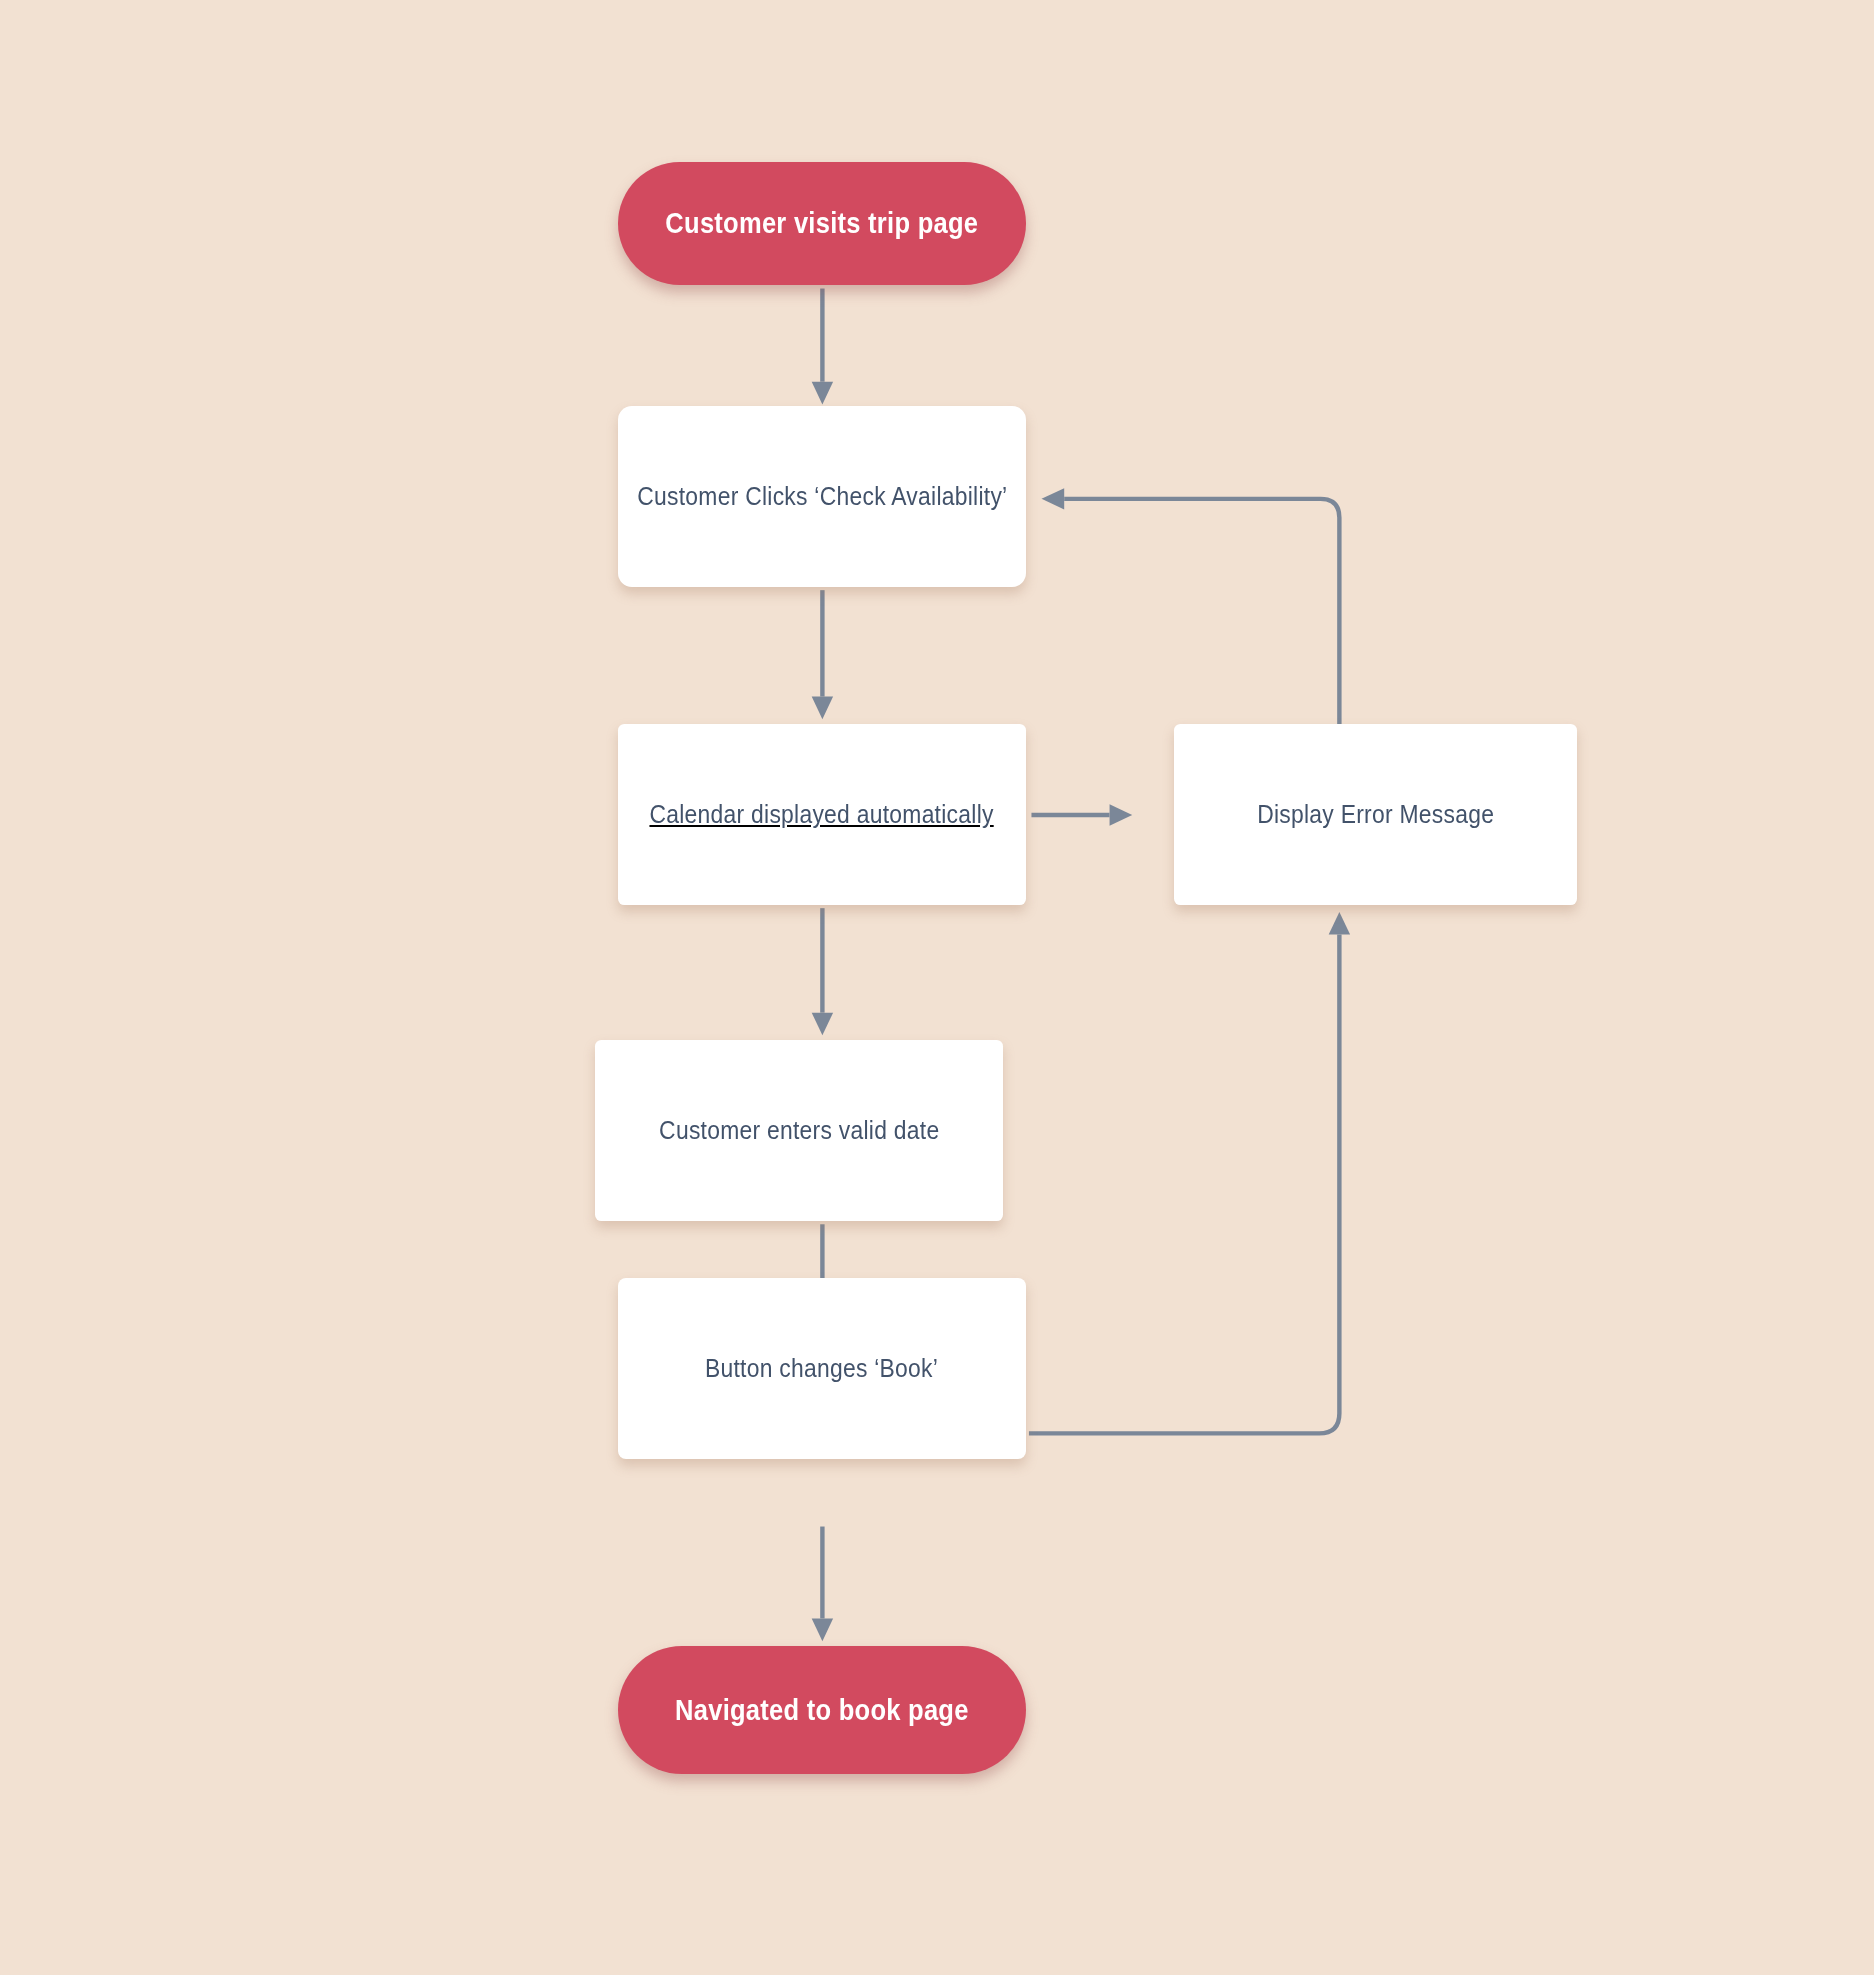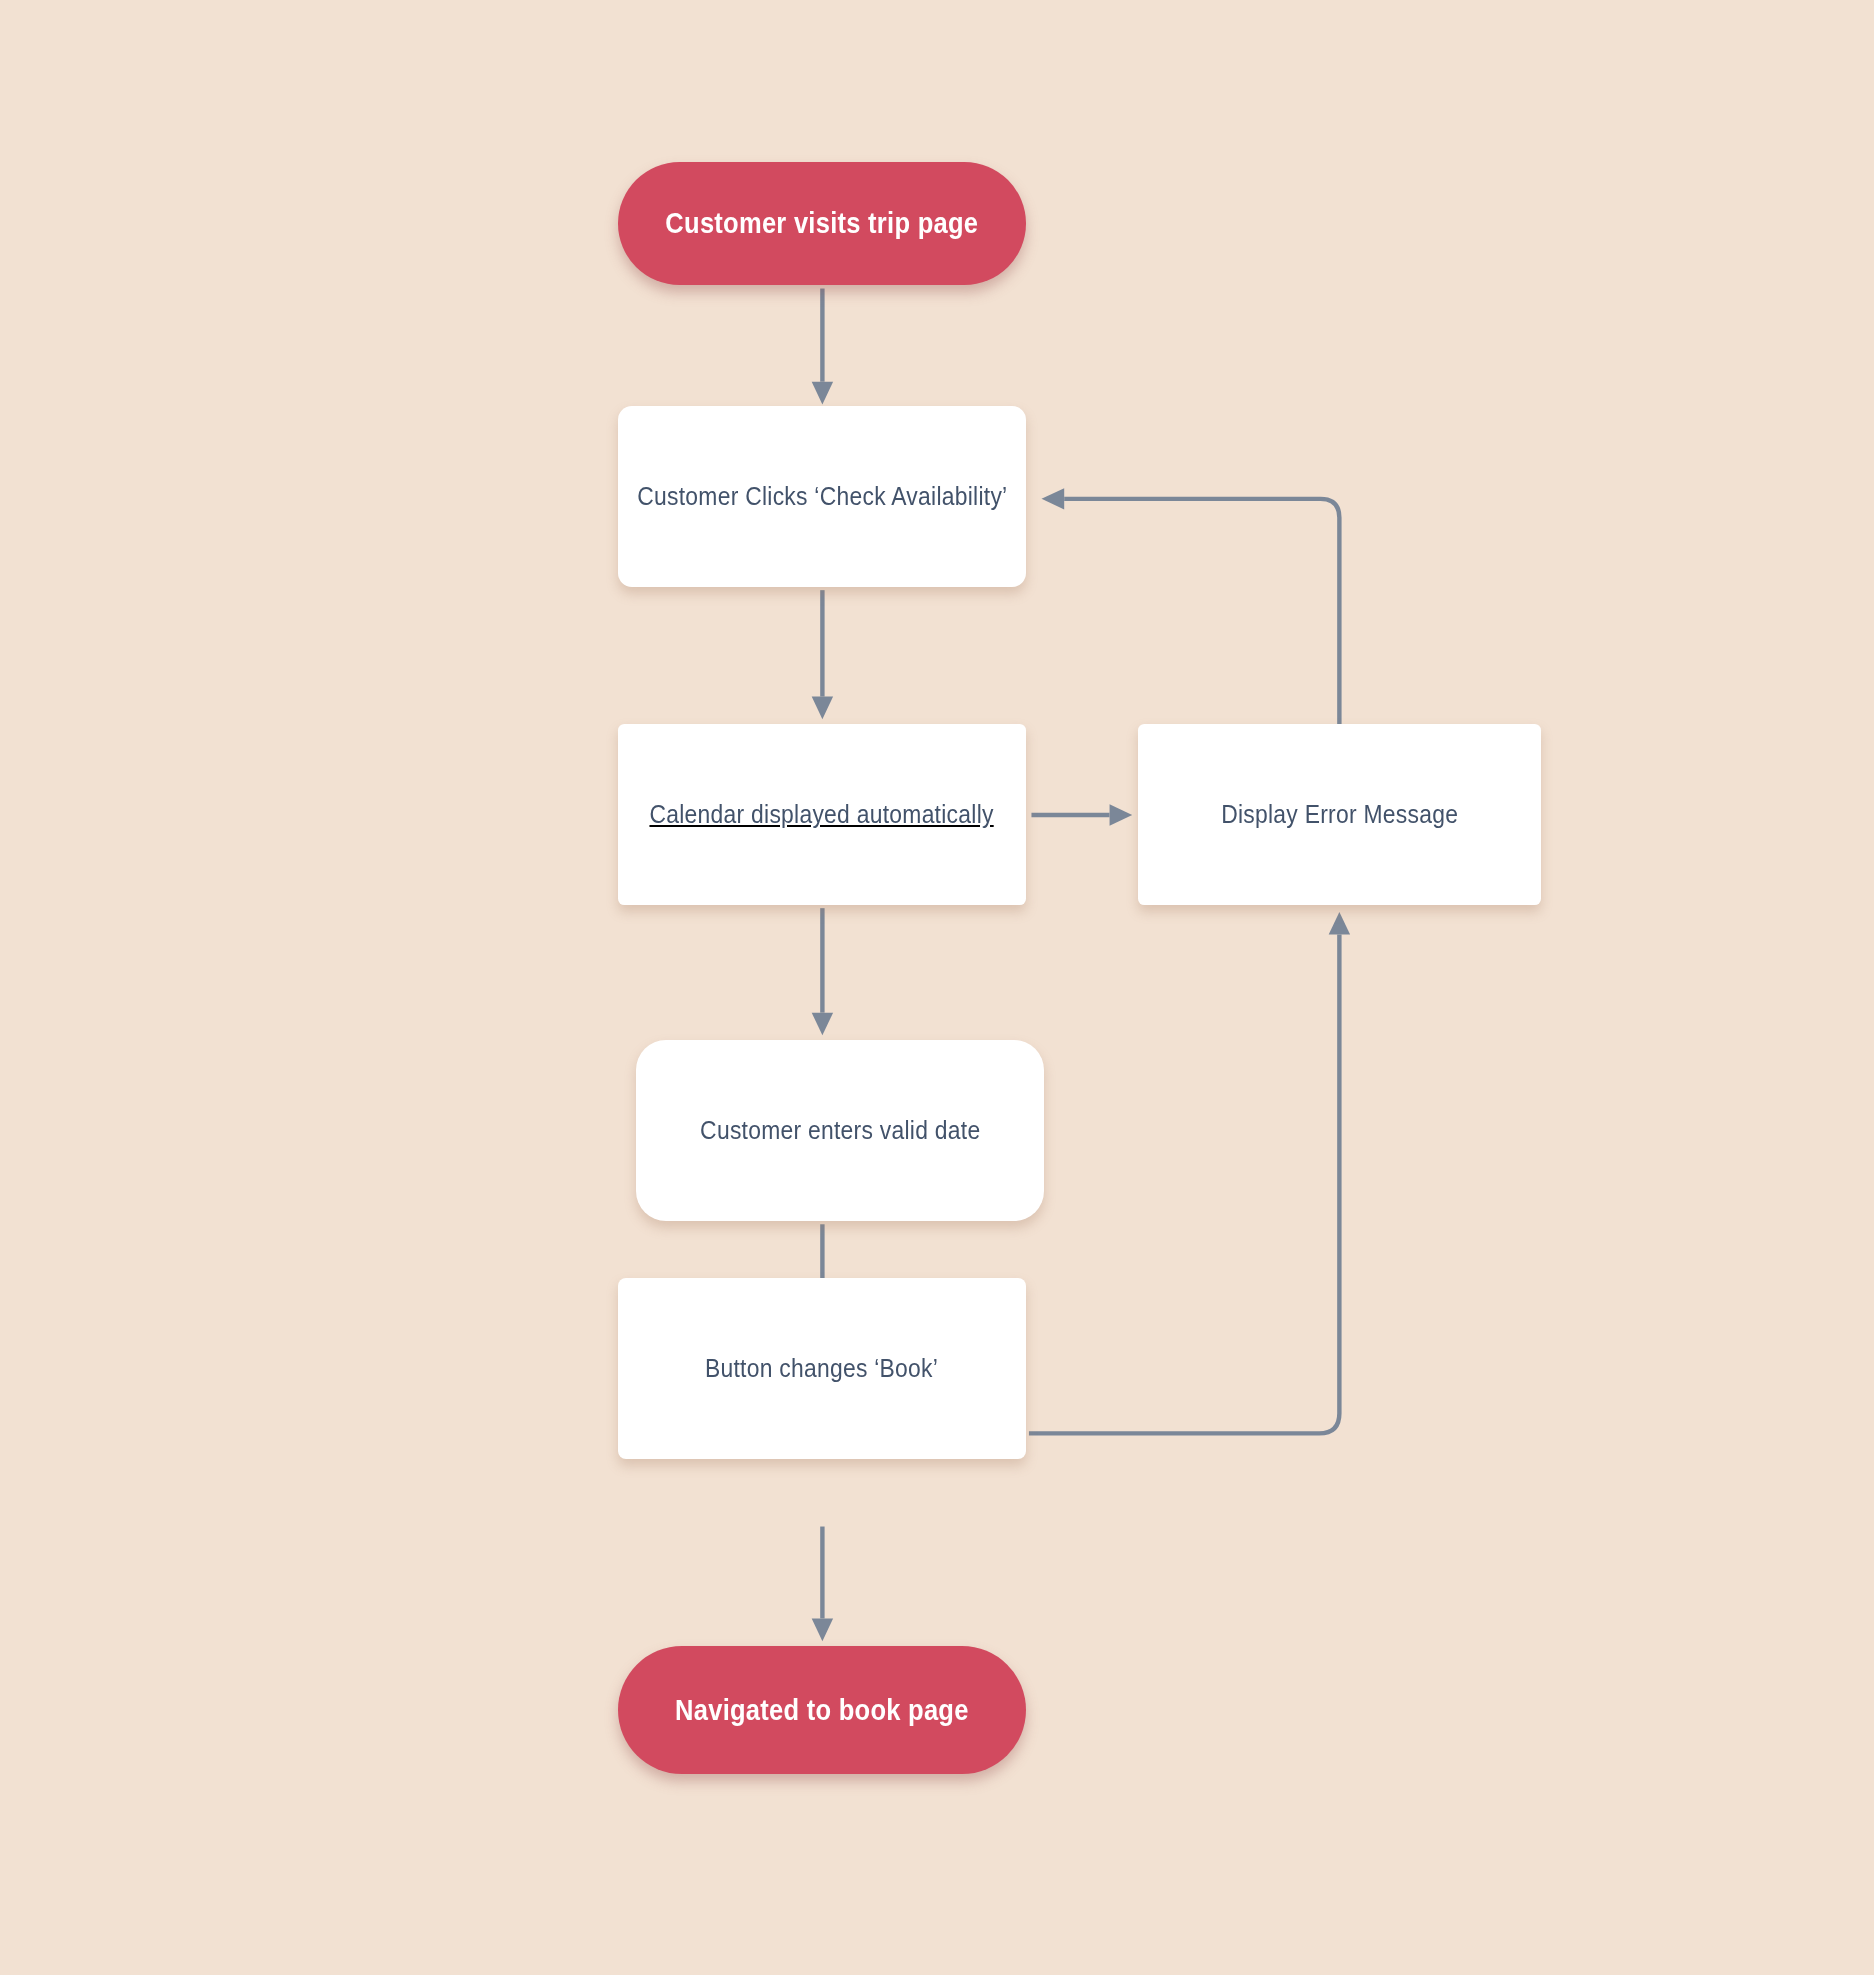--- a/index.html
+++ b/index.html
@@ -47,22 +47,22 @@
     font-weight: 700;
     color: #ffffff;
     white-space: nowrap;
     transform: scaleX(0.88);
     letter-spacing: 0.3px;
   }
   
   #n-start  { left: 618px;  top: 162px;  }
   #n-check  { left: 618px;  top: 406px; border-radius: 14px;  }
   #n-cal    { left: 618px;  top: 724px; text-decoration: underline; }
-  #n-err    { left: 1138px; top: 724px; width: 403px; }
-  #n-date   { left: 636px;  top: 1040px; border-radius: 30px; }
+  #n-err    { left: 1174px; top: 724px; width: 403px; }
+  #n-date   { left: 595px;  top: 1040px; }
   #n-book   { left: 618px;  top: 1278px; border-radius: 8px; }
   #n-end    { left: 618px;  top: 1646px; height: 128px; }
   svg.edge-layer {
     position: absolute;
     left: 0; top: 0;
     pointer-events: none;
   }
   .edge {
     fill: none;
     stroke: #7b8798;

